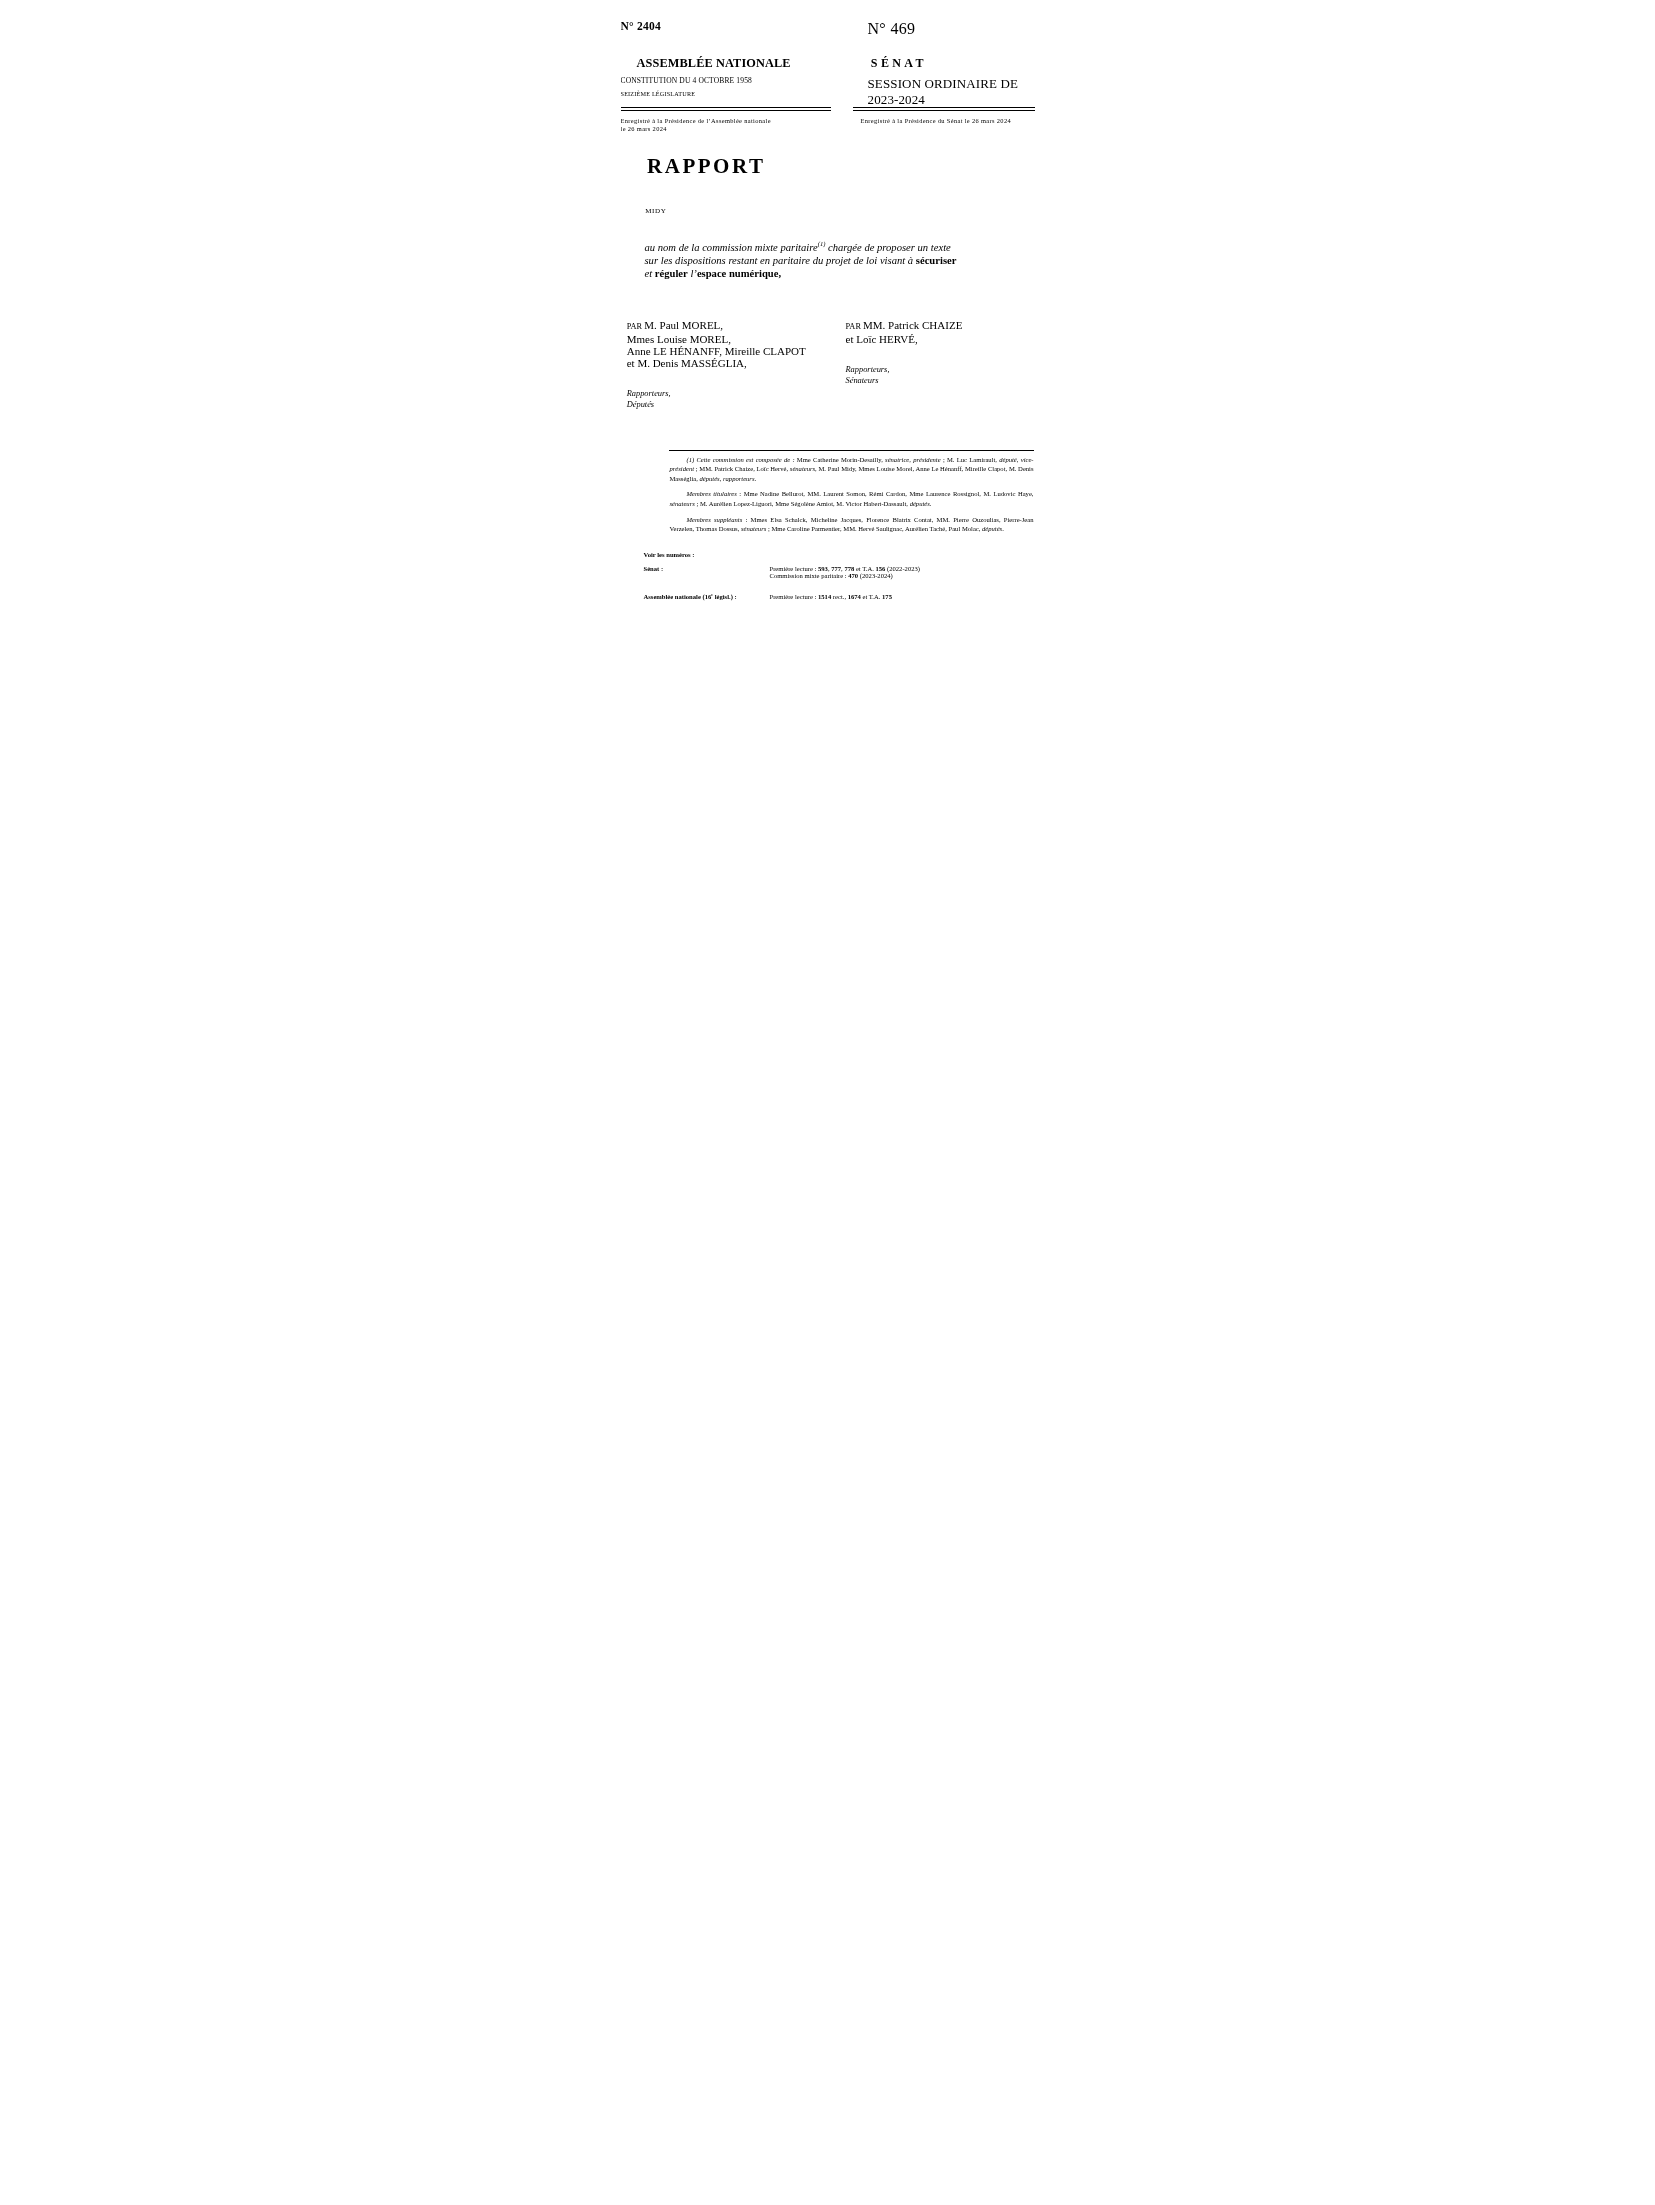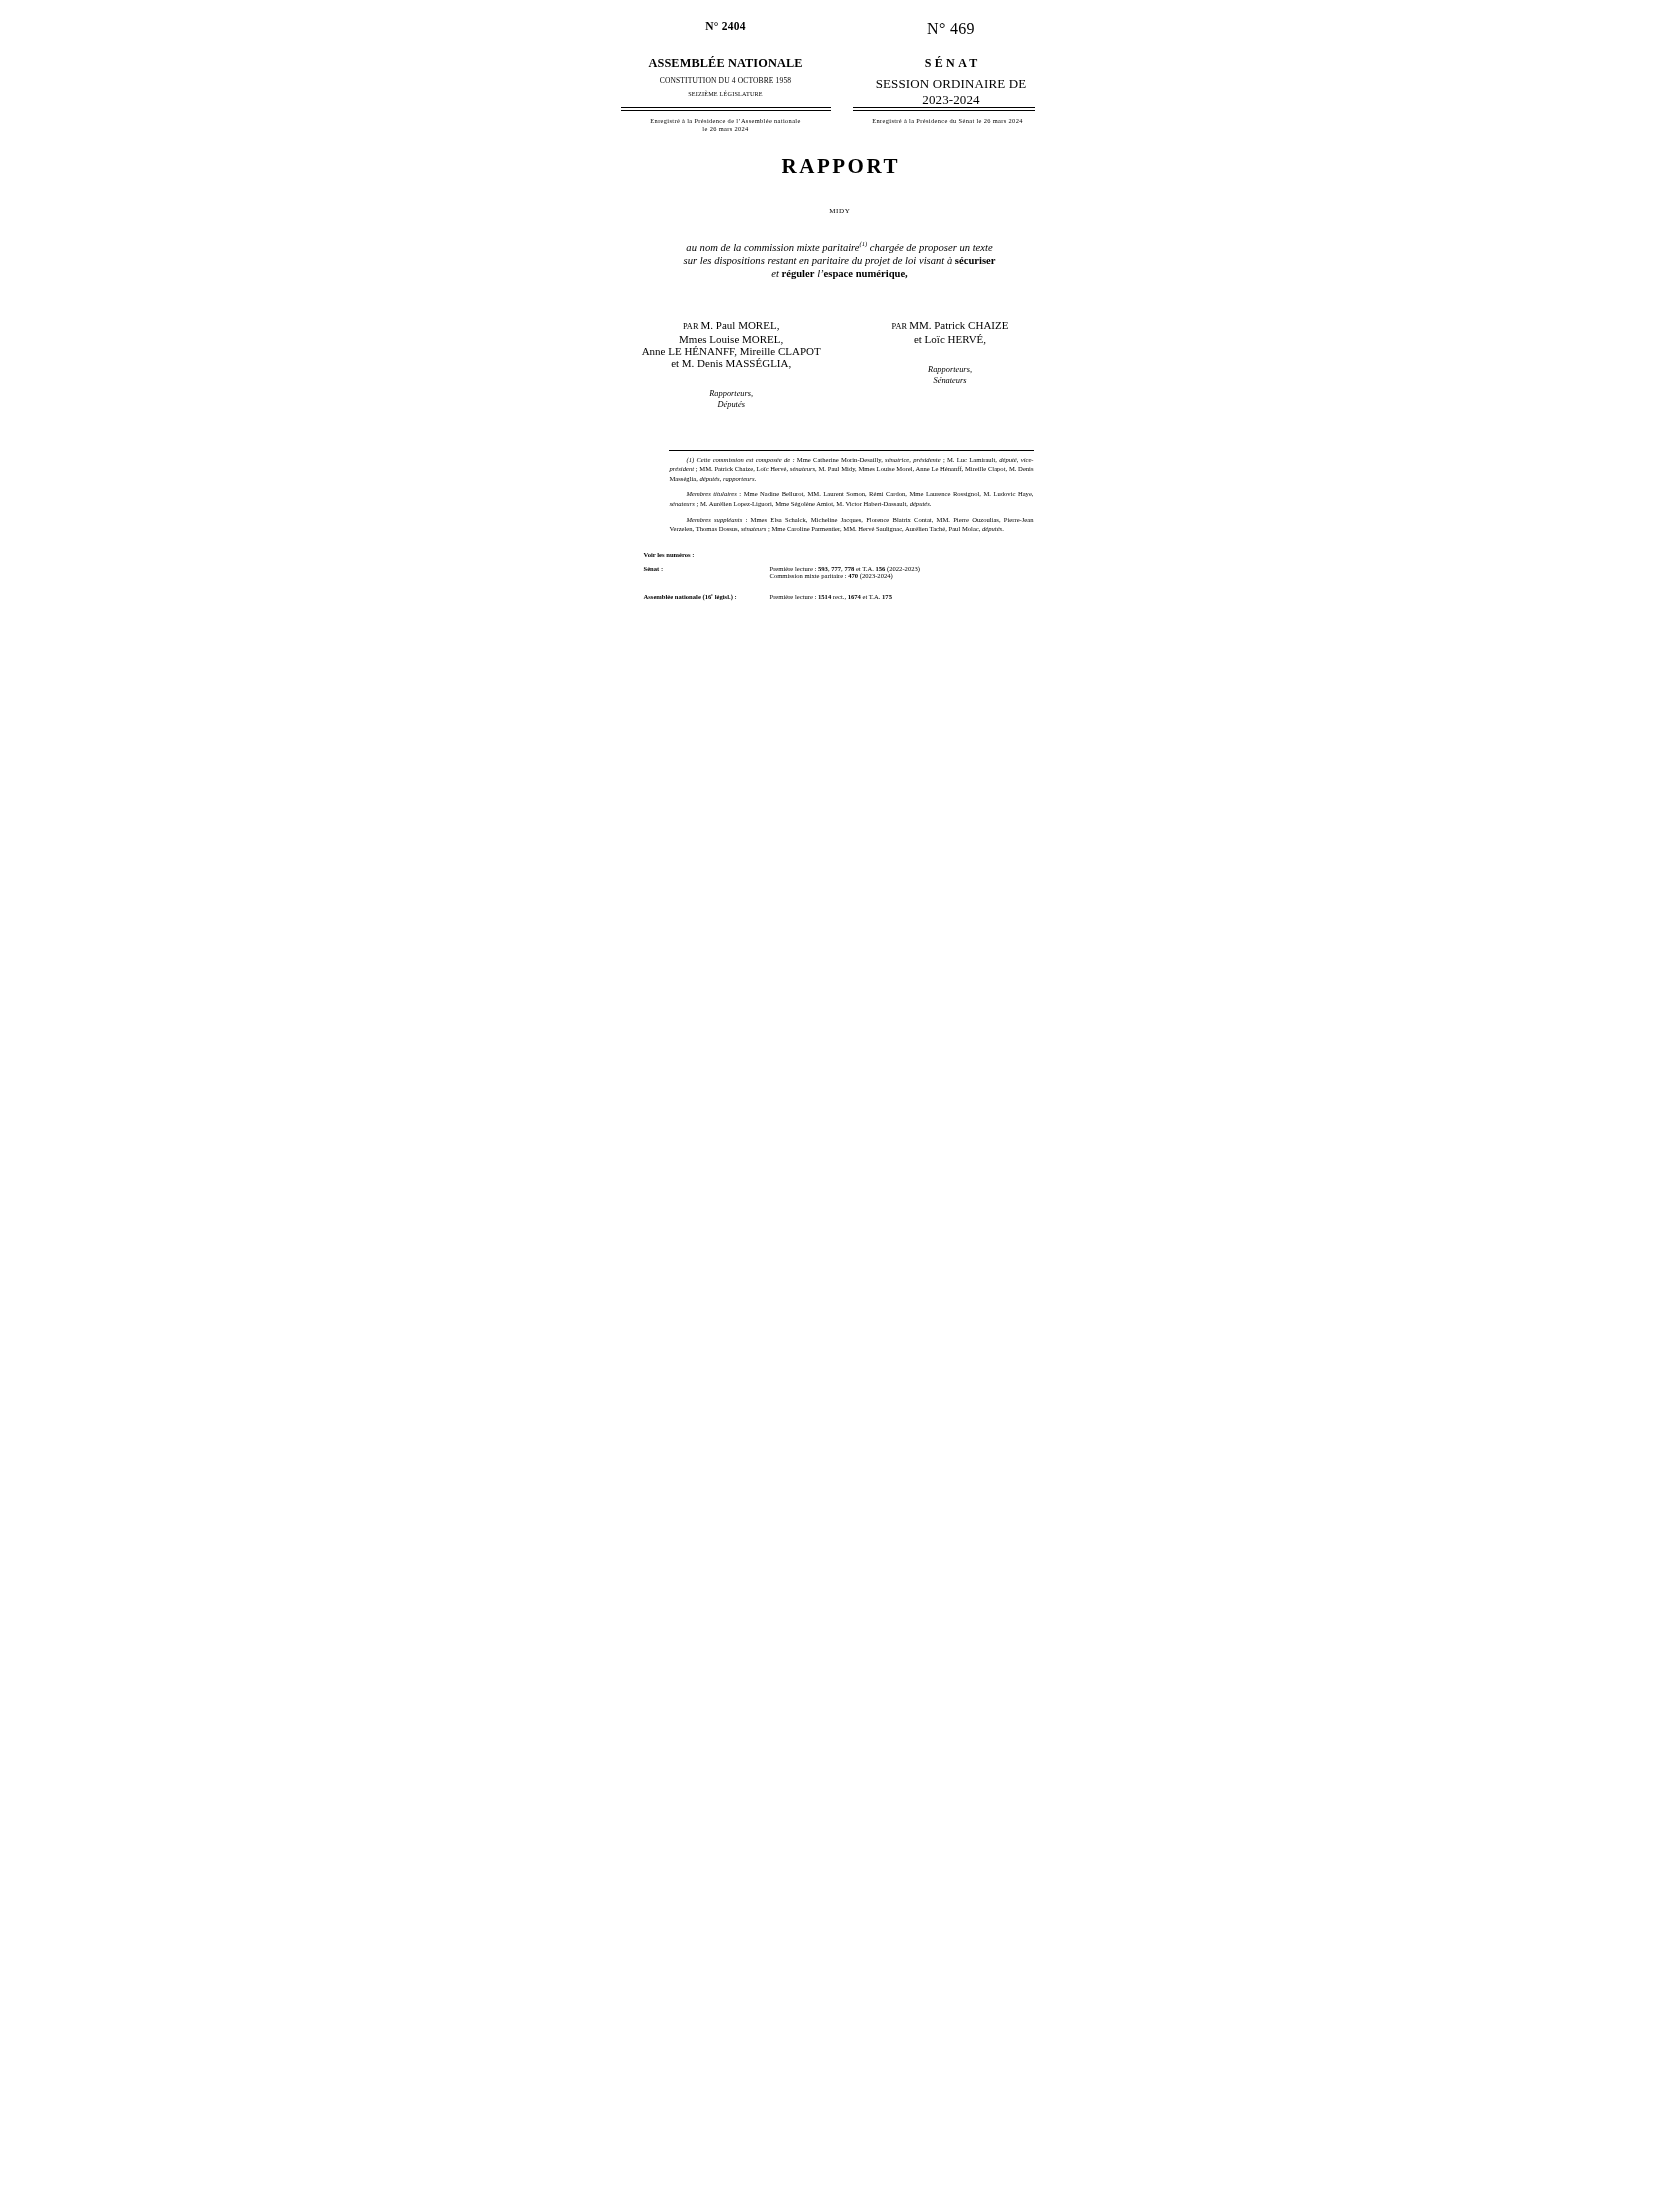--- a/index.html
+++ b/index.html
@@ -6,25 +6,25 @@
   #page{
     position:relative;
     width:414px;height:638px;
     margin:0 auto;
     background:#ffffff;
     color:#000000;
     font-family:"Liberation Serif","DejaVu Serif",serif;
     overflow:hidden;
   }
   .abs{position:absolute;}
-  .ctr{text-align:center;}
+  .ctr{}
   
   #hdr-left-no{top:20px;left:0;width:210px;font-size:11.5px;font-weight:bold;letter-spacing:.02em;}
   #hdr-right-no{top:20px;left:247px;width:167px;font-size:16px;font-weight:normal;letter-spacing:.02em;}
-  #hdr-left-title{top:56px;left:0;width:210px;font-size:12.3px;font-weight:bold;letter-spacing:.01em;}
+  #hdr-left-title{top:56px;left:16px;width:210px;font-size:12.3px;font-weight:bold;letter-spacing:.01em;}
   #hdr-right-title{top:56px;left:247px;width:167px;font-size:12px;font-weight:bold;letter-spacing:.28em;text-indent:.28em;}
   #hdr-left-const{top:76px;left:0;width:210px;font-size:7.5px;letter-spacing:.02em;}
   #hdr-right-session{top:76px;left:247px;width:167px;font-size:13px;letter-spacing:.01em;}
   
   .double-rule{height:4px;border-top:1.3px solid #000;border-bottom:1.3px solid #000;box-sizing:border-box;}
   #rule-left{top:107px;left:0;width:210px;}
   #rule-right{top:107px;left:232px;width:183px;}
   
   #reg-left{top:117px;left:0;width:210px;font-size:6.4px;letter-spacing:.055em;line-height:8px;}
   #reg-right{top:117px;left:240px;width:174px;font-size:6.4px;letter-spacing:.055em;line-height:8px;}

